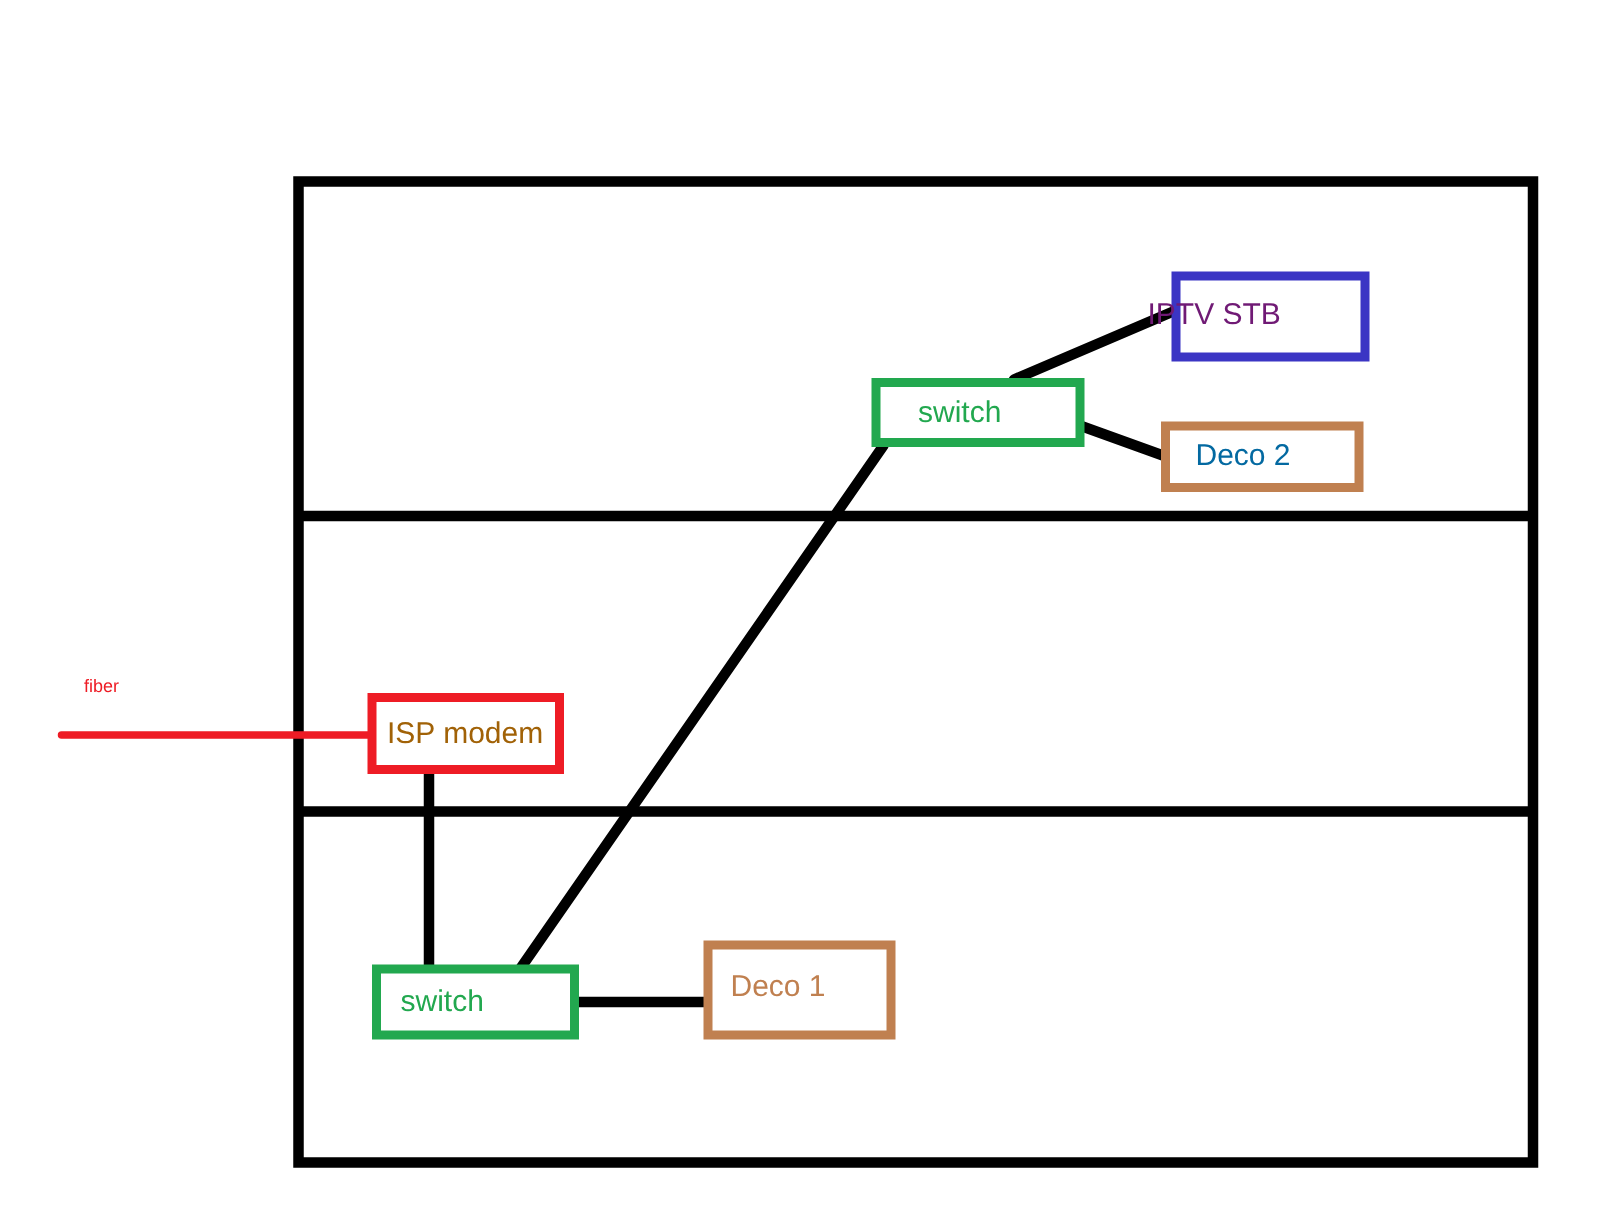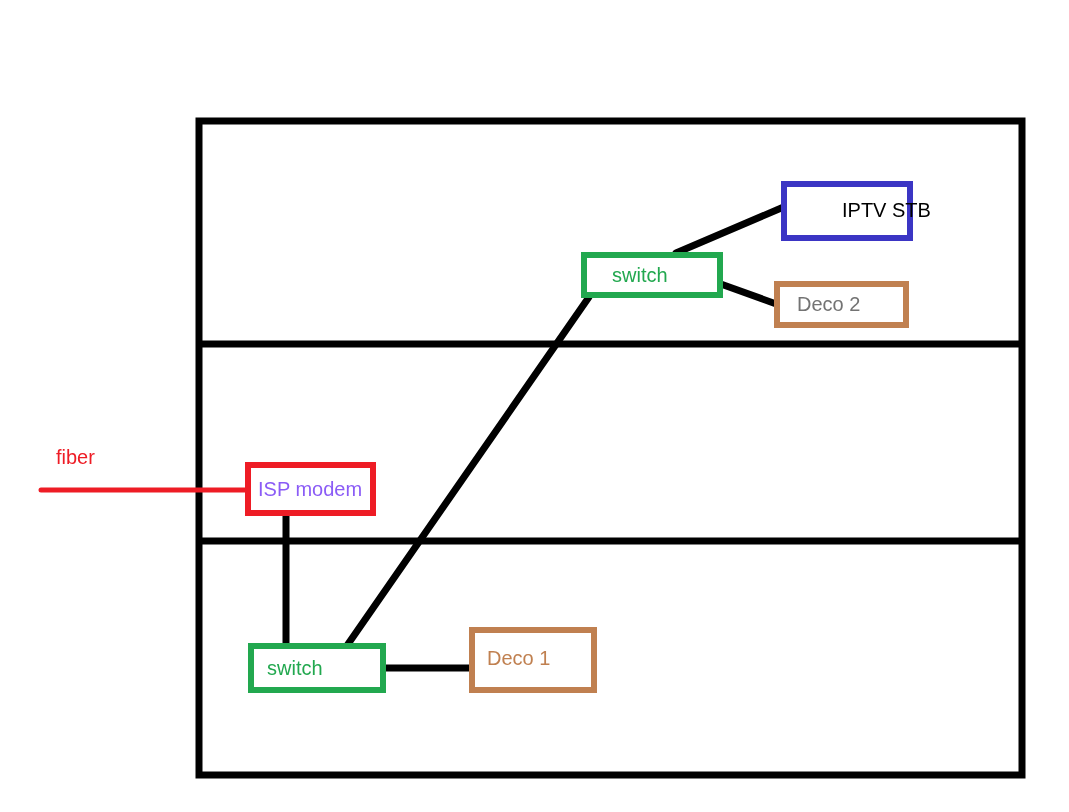--- a/index.html
+++ b/index.html
@@ -32,21 +32,21 @@
     white-space: nowrap;
     font-family: "Liberation Sans", sans-serif;
     font-size: 20px;
     line-height: 20px;
     pointer-events: none;
   }
   .free-label {
     position: absolute;
     white-space: nowrap;
     font-family: "Liberation Sans", sans-serif;
-    font-size: 20px;
+    font-size: 12px;
     line-height: 20px;
   }
 </style>
 </head>
 <body>
 
 <div id="canvas">
 
   <svg id="diagram-svg" viewBox="0 0 1069 812" xmlns="http://www.w3.org/2000/svg">
 
@@ -70,22 +70,22 @@
         <rect x="784" y="184" width="126" height="54" fill="#ffffff" stroke="#3b35c4" stroke-width="6"></rect>
         <rect x="777" y="284" width="129" height="41" fill="#ffffff" stroke="#c08050" stroke-width="6"></rect>
         <rect x="248" y="465" width="125" height="48" fill="#ffffff" stroke="#ee1c25" stroke-width="6"></rect>
         <rect x="251" y="646" width="132" height="44" fill="#ffffff" stroke="#22a84f" stroke-width="6"></rect>
         <rect x="472" y="630" width="122" height="60" fill="#ffffff" stroke="#c08050" stroke-width="6"></rect>
       </g>
   </svg>
 
   <div id="labels-layer">
       <div class="node-label" style="left: 612px; top: 265px; color: rgb(34, 168, 79);">switch</div>
-      <div class="node-label" style="left: 842px; top: 200px; color: #000000;">IPTV STB</div>
-      <div class="node-label" style="left: 797px; top: 294px; color: #737373;">Deco 2</div>
-      <div class="node-label" style="left: 258px; top: 479px; color: #8b5cf6;">ISP modem</div>
+      <div class="node-label" style="left: 765px; top: 200px; color: #701a75;">IPTV STB</div>
+      <div class="node-label" style="left: 797px; top: 294px; color: #0369a1;">Deco 2</div>
+      <div class="node-label" style="left: 258px; top: 479px; color: #a16207;">ISP modem</div>
       <div class="node-label" style="left: 267px; top: 658px; color: rgb(34, 168, 79);">switch</div>
       <div class="node-label" style="left: 487px; top: 648px; color: rgb(192, 128, 80); text-align: center;">Deco 1</div>
     </div>
 
   <div class="free-label" id="fiber-label" style="left: 56px; top: 447px; color: rgb(238, 28, 37);">fiber</div>
 
 </div>
 
 </body></html>

